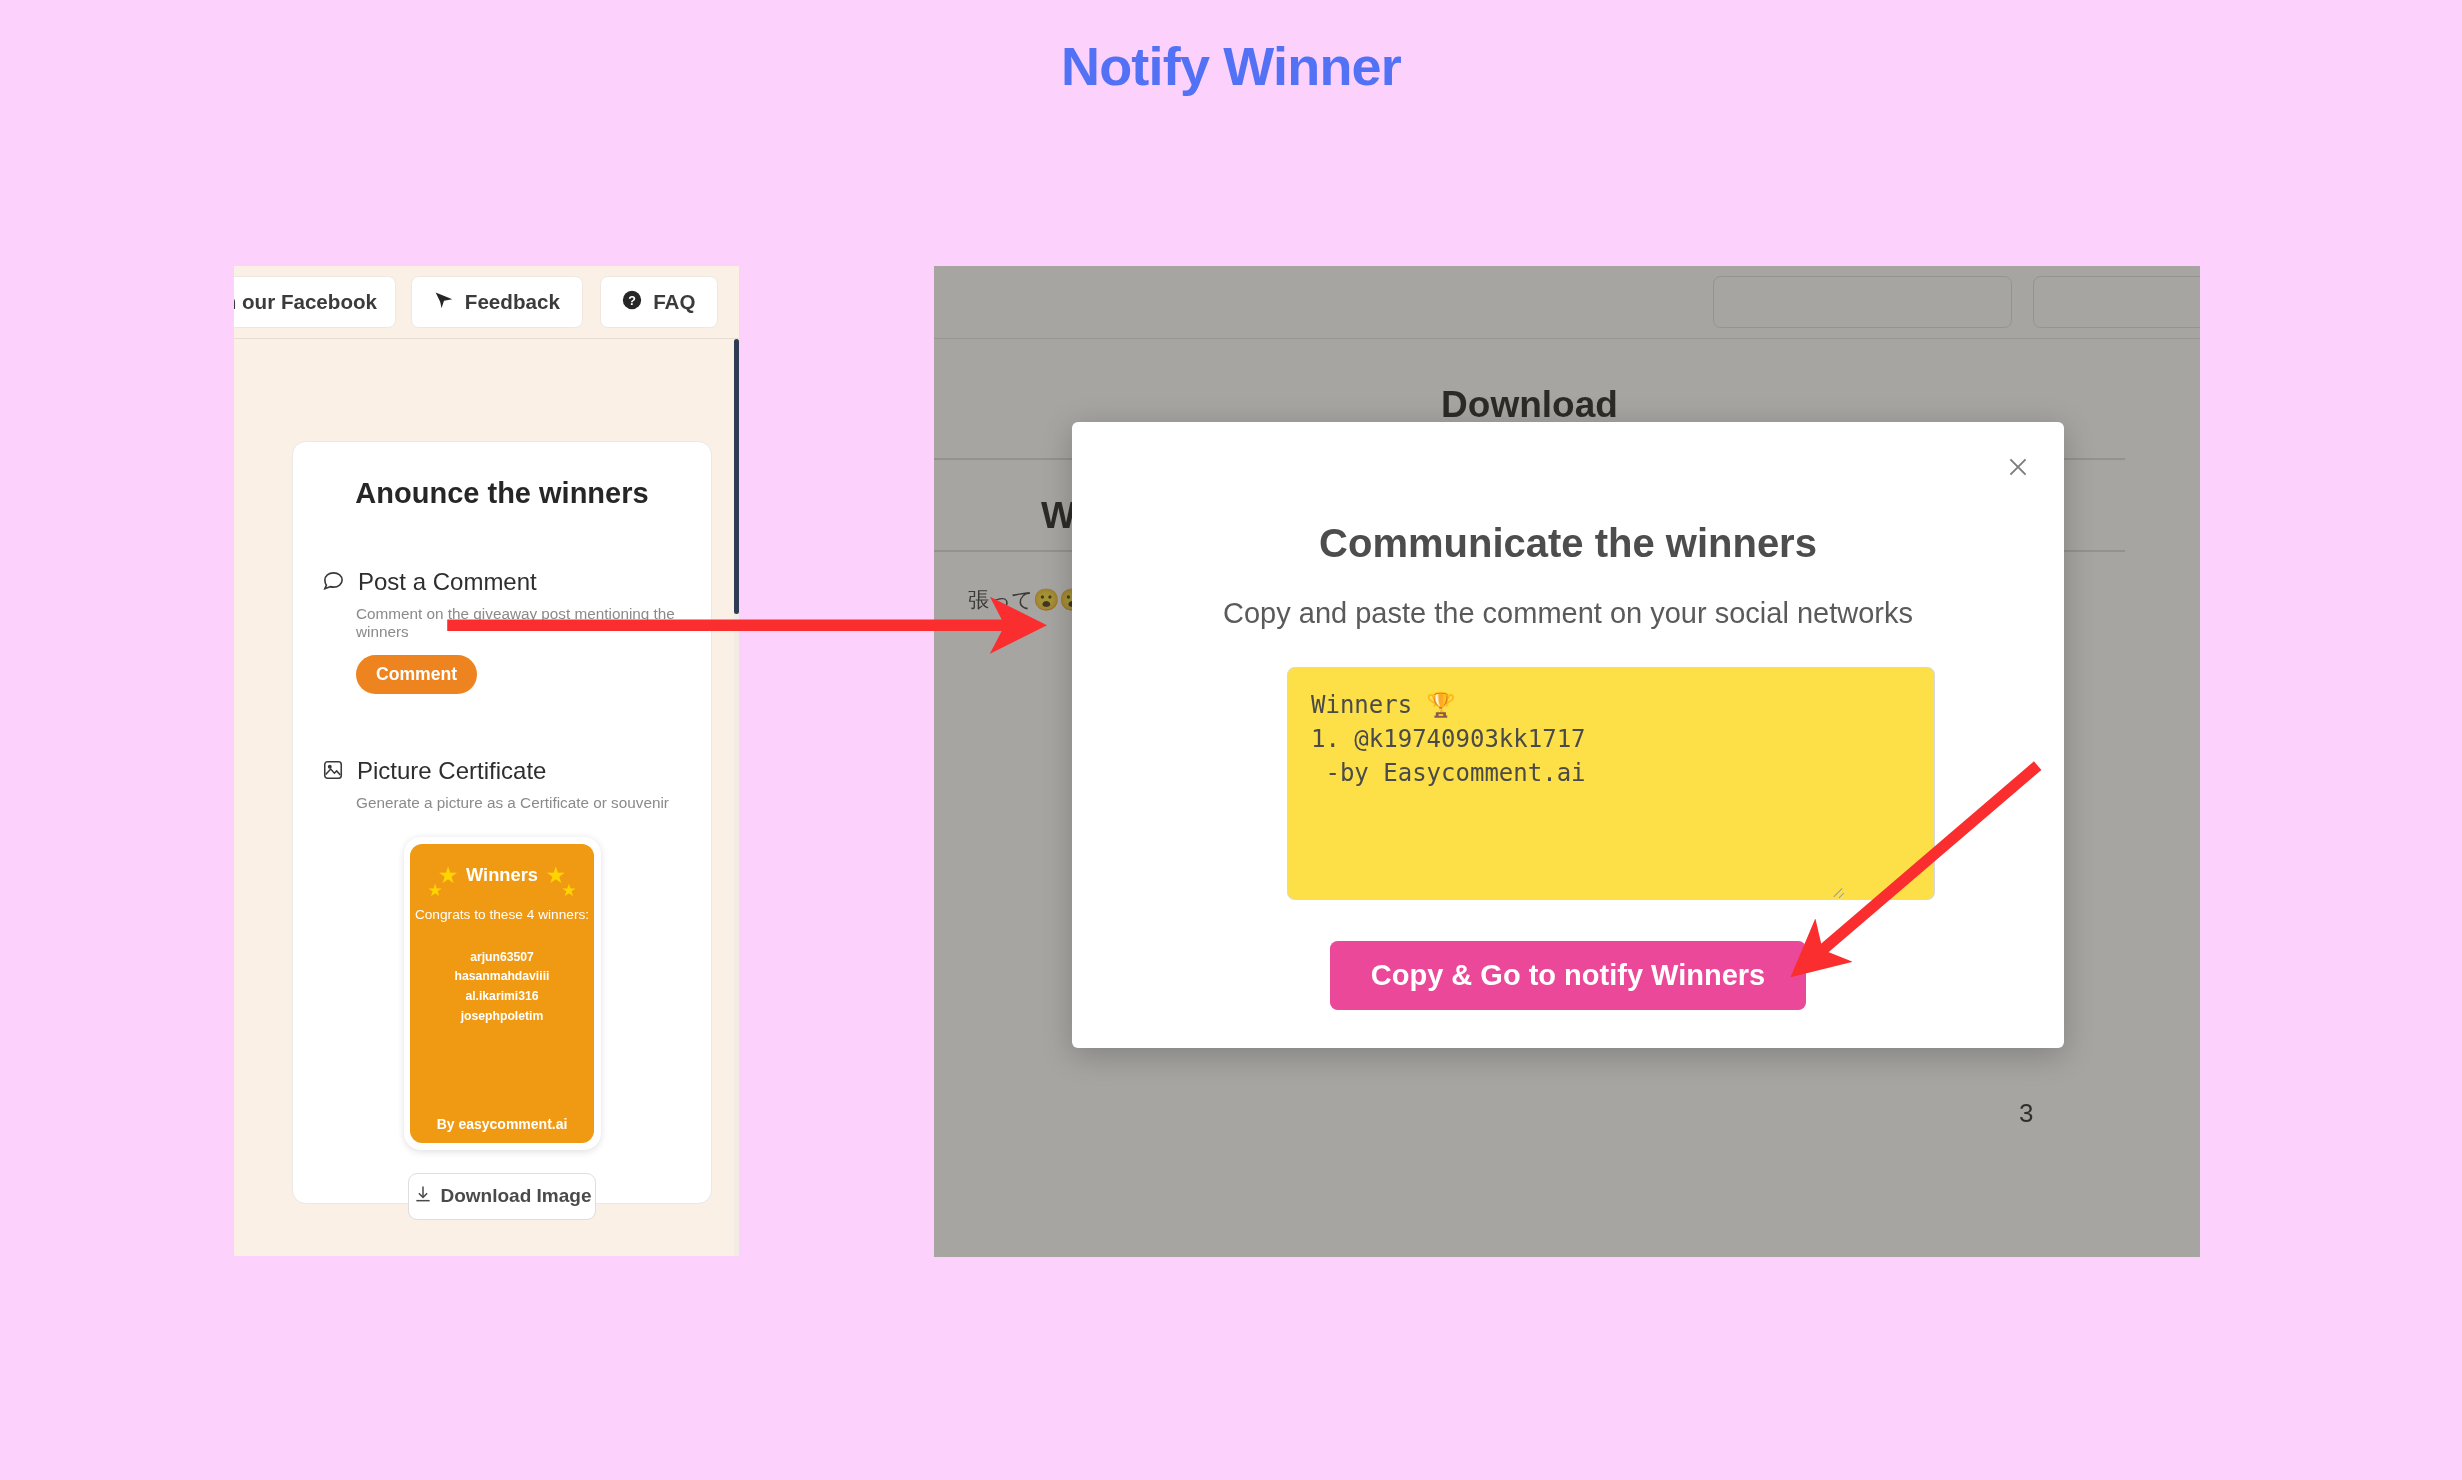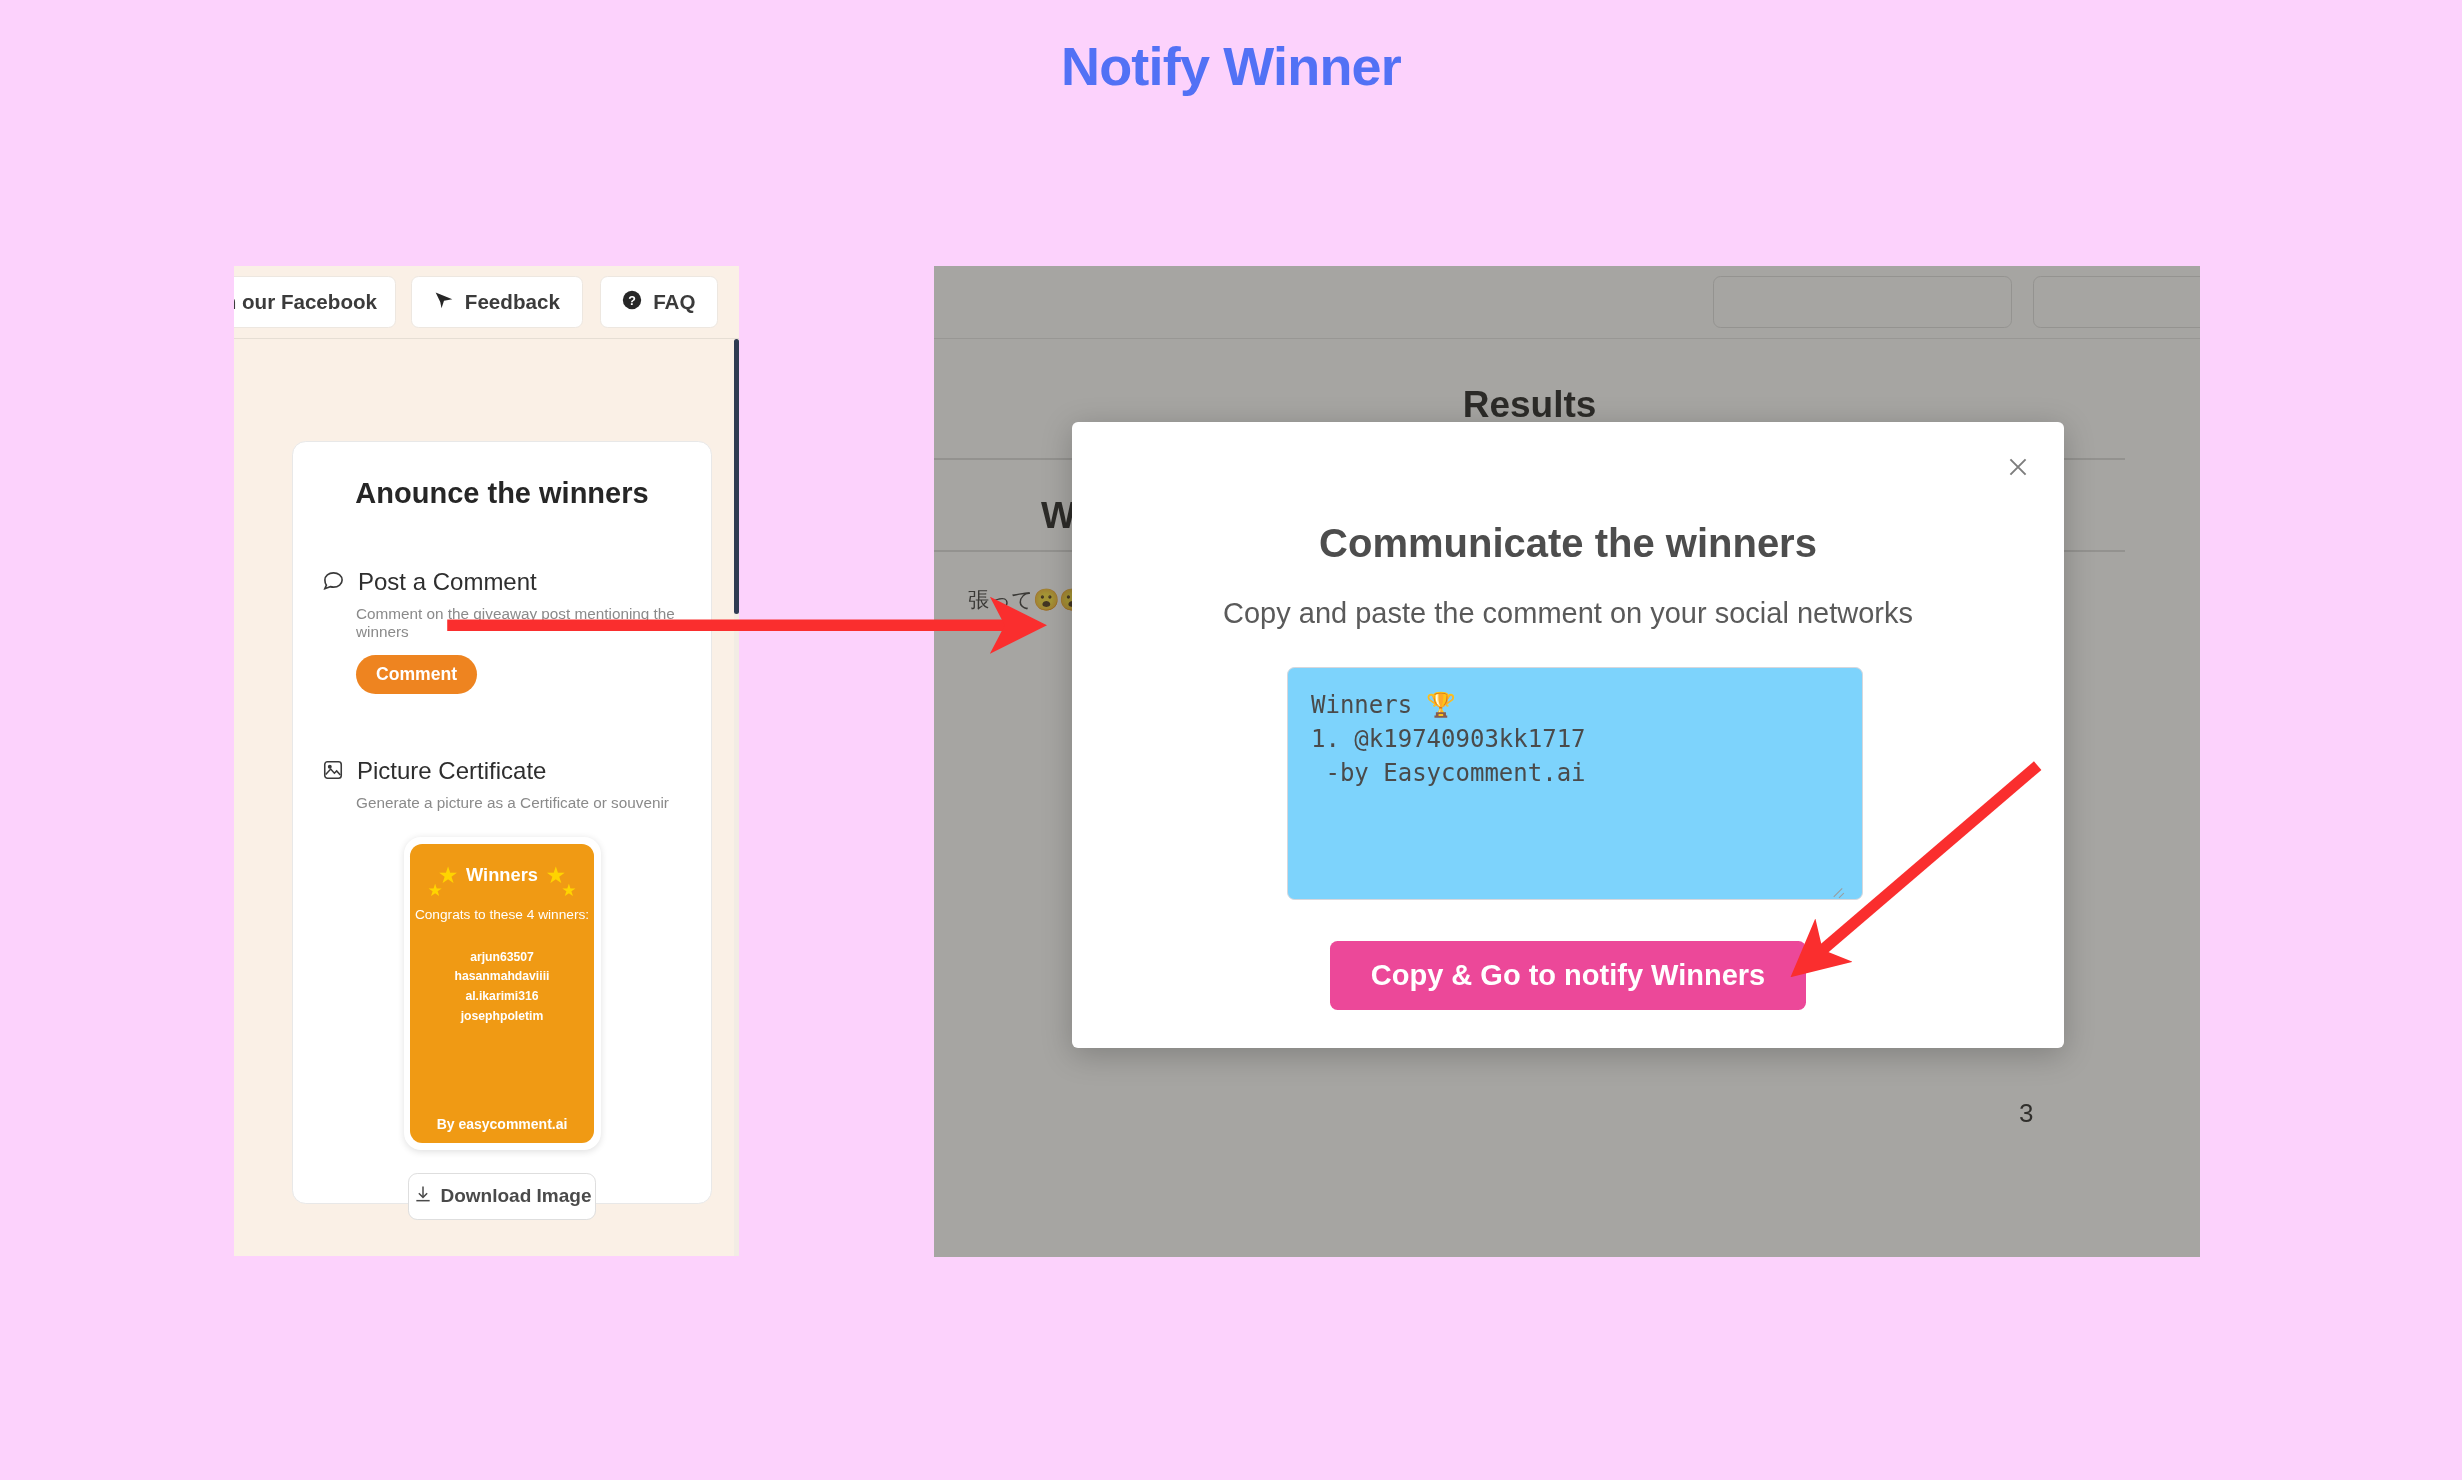--- a/index.html
+++ b/index.html
@@ -393,32 +393,32 @@
     color: #5A5A5A;
   }
 
   #modal-textarea-wrap {
     position: relative;
     margin: 37px auto 0;
     width: 562px;
   }
 
   #modal-textarea {
-    width: 576px;
+    width: 648px;
     height: 233px;
     border: 0.8px solid #D7D7DC;
     border-radius: 7.6px;
     padding: 20px 23px;
     font-family: "DejaVu Sans Mono", monospace;
     font-size: 24px;
     line-height: 1.42;
     color: #4A4A4A;
     resize: none;
     outline: none;
-    background: #7dd3fc;
+    background: #fde047;
     white-space: pre;
     overflow: hidden;
   }
 
   #ta-grip {
     position: absolute;
     right: 4.6px;
     bottom: 6.1px;
     width: 13.7px;
     height: 13.7px;
@@ -565,21 +565,21 @@
   </div>
 </div>
 
 <div id="right-window">
 
   <div id="rw-topbar">
     <div class="rw-top-pill" id="rw-pill-1"></div>
     <div class="rw-top-pill" id="rw-pill-2"></div>
   </div>
 
-  <div id="rw-results-title">Results</div>
+  <div id="rw-results-title">Download</div>
   <div id="rw-divider-1"></div>
   <div id="rw-winners-title">Winners</div>
   <div id="rw-divider-2"></div>
   <div id="rw-jp-line">張って😮😮😮</div>
 
   <div class="rw-card" id="rw-card-friends-1">ds</div>
   <div id="rw-friends-2">nds</div>
   <div id="rw-count">3</div>
 
   <div id="dim-overlay"></div>

